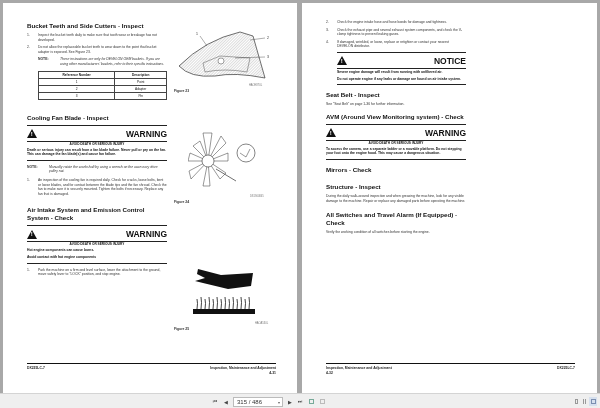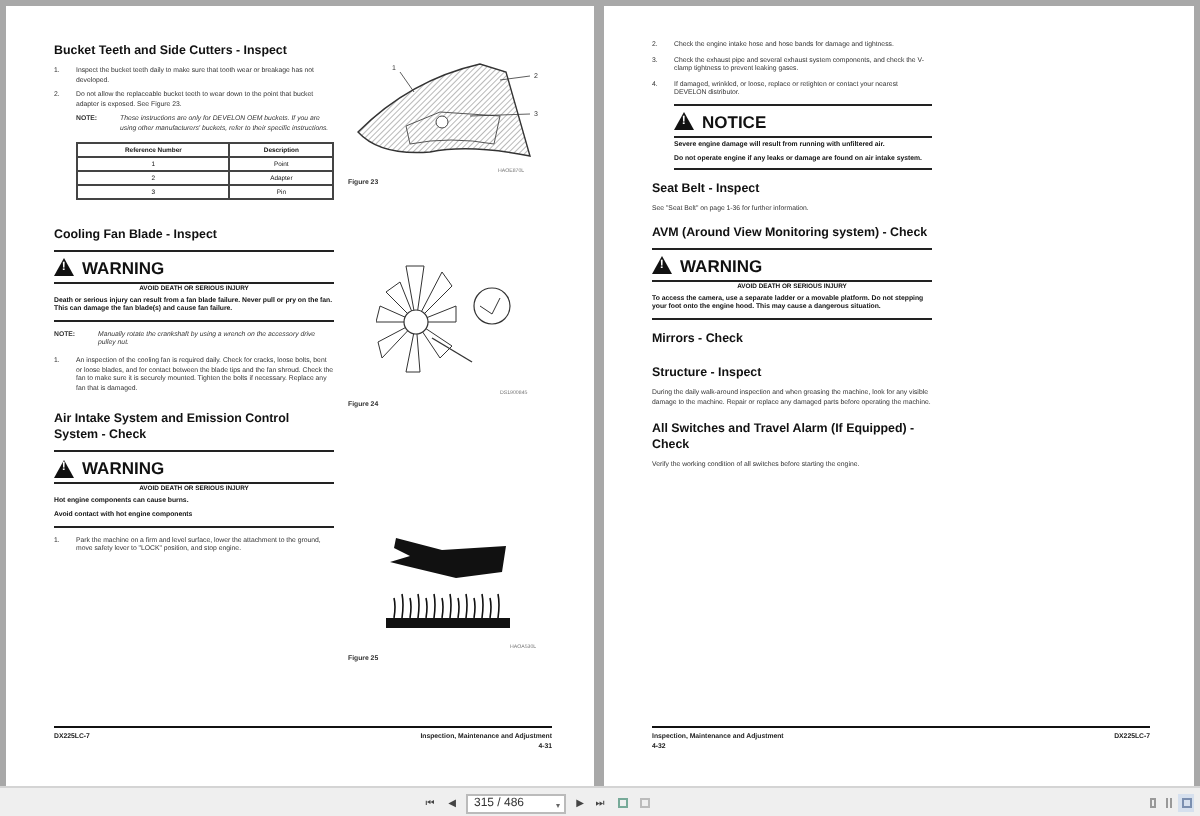--- a/index.html
+++ b/index.html
@@ -14,21 +14,21 @@
   .p { font-size: 3.4px; line-height: 4.6px; color: #333; }
   .li { display: flex; font-size: 3.4px; line-height: 4.6px; color: #333; margin-bottom: 3px; }
   .li .n { width: 11px; flex: none; }
   .note { display: flex; font-size: 3.4px; line-height: 4.6px; color: #333; margin: 0 0 4px 11px; }
   .note .lbl { font-weight: bold; width: 22px; flex: none; }
   .note .txt { font-style: italic; }
   table.ref { border-collapse: collapse; margin-left: 11px; width: 129px; font-size: 3.2px; }
   table.ref th, table.ref td { border: 0.6px solid #444; text-align: center; padding: 1px 2px; line-height: 4px; }
   table.ref th { font-weight: bold; }
   .alert { border-top: 1.2px solid #222; border-bottom: 1.2px solid #222; margin: 3px 0 4px 0; padding: 2px 0 3px; }
-  .alert .title { text-align: center; font-weight: bold; font-size: 8.5px; line-height: 12px; display: flex; align-items: center; justify-content: flex-start; gap: 4px; border-bottom: 0.8px solid #222; padding-bottom: 1px; }
+  .alert .title { text-align: center; font-weight: bold; font-size: 8.5px; line-height: 12px; display: flex; align-items: center; justify-content: space-between; gap: 4px; border-bottom: 0.8px solid #222; padding-bottom: 1px; }
   .alert .sub { text-align: center; font-weight: bold; font-size: 3.2px; line-height: 5px; }
   .alert .body { font-weight: bold; font-size: 3.4px; line-height: 4.6px; margin-top: 1px; }
   .alert .body + .body { margin-top: 2px; }
   .tri { width: 0; height: 0; border-left: 5px solid transparent; border-right: 5px solid transparent; border-bottom: 9px solid #111; position: relative; }
   .tri::after { content: "!"; position: absolute; left: -1.2px; top: 1.5px; color: #fff; font-size: 6px; font-weight: bold; line-height: 7px; }
   .fig { position: absolute; }
   .figcap { position: absolute; font-size: 3.4px; font-weight: bold; color: #333; }
   .figid { position: absolute; font-size: 2.6px; color: #777; }
   .footer { position: absolute; bottom: 18px; border-top: 1.4px solid #111; padding-top: 2px; font-size: 3.4px; font-weight: bold; color: #222; line-height: 4.4px; }
   .toolbar { position: absolute; left: 0; top: 393px; width: 600px; height: 15px; background: #efefef; border-top: 1px solid #d4d4d4; }

